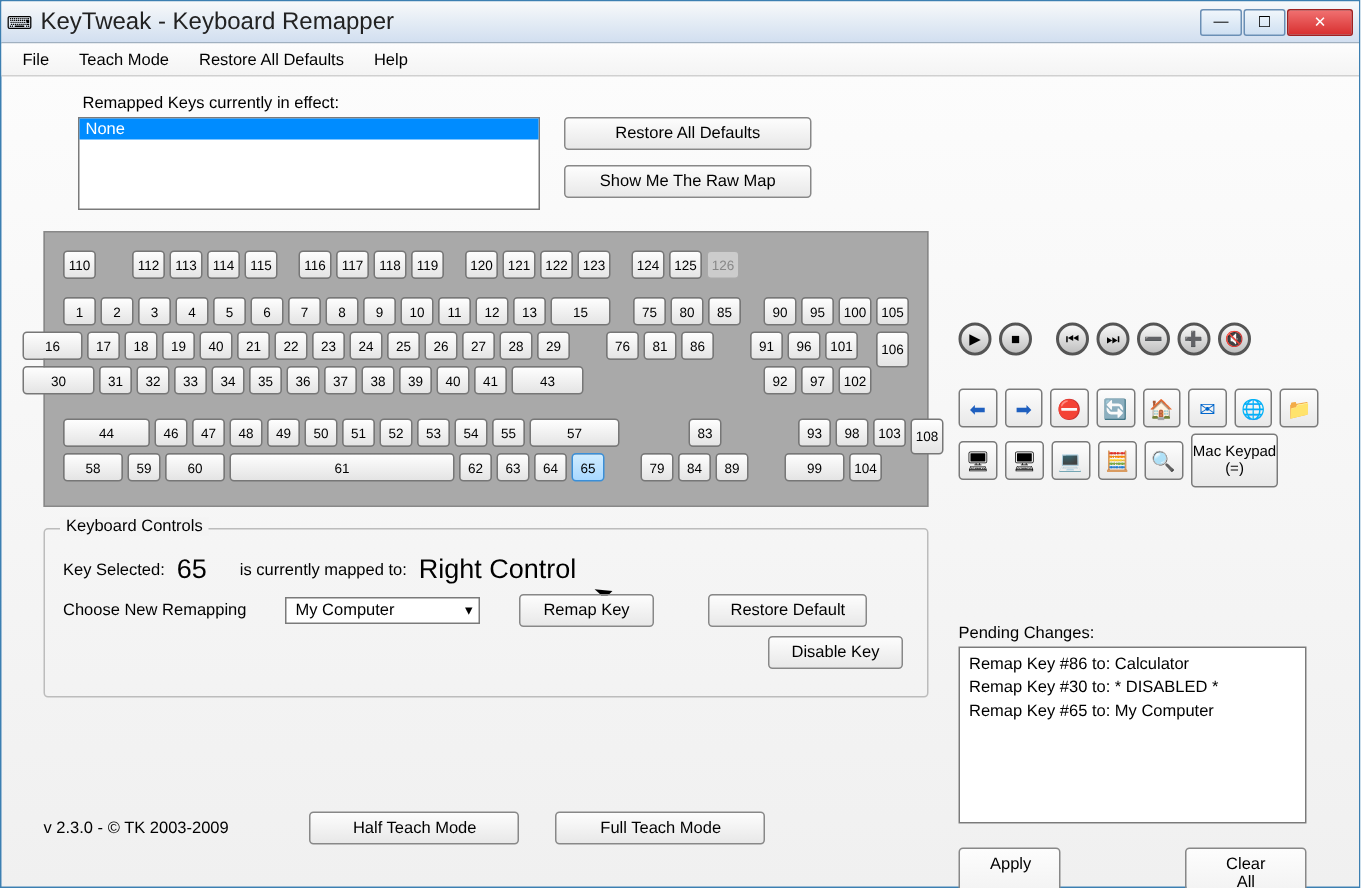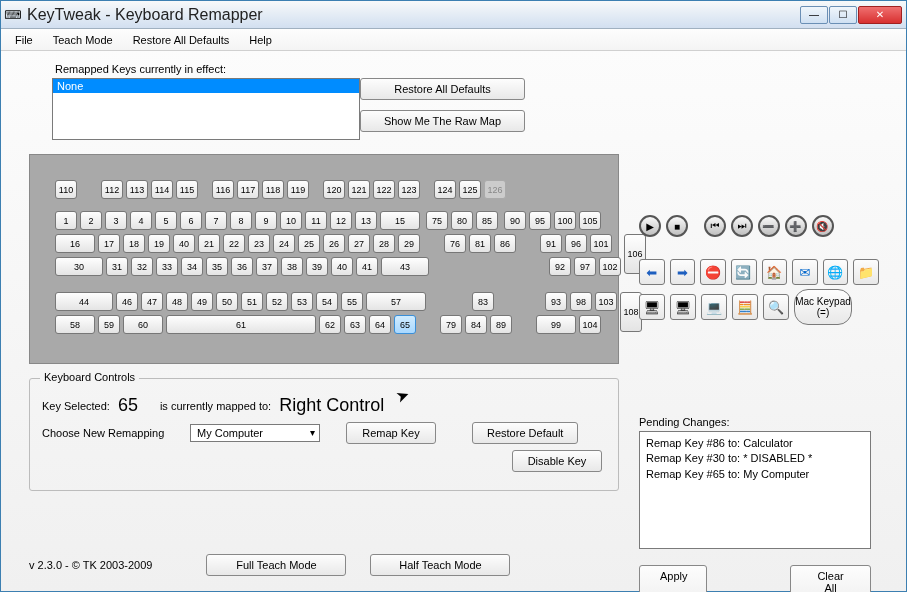--- a/index.html
+++ b/index.html
@@ -57,21 +57,21 @@
   padding: 0 6px;
   gap: 4px;
 }
 .menubar .item { padding: 2px 8px; cursor:default; color:#000;}
 .content {
   flex:1;
   padding: 10px 18px 10px 28px;
   position: relative;
 }
 .remapped-label { font-size:11px; margin: 2px 0 3px 26px; }
-.top-row { display:flex; }
+.top-row { display:flex; gap:16px; }
 .remapped-list {
   width: 308px; height: 62px;
   border: 1px solid #7a7a7a;
   background:#fff;
   margin-left: 23px;
 }
 .remapped-list .sel {
   background: #008cff; color:#fff; padding:1px 4px;
 }
 .btn {
@@ -83,40 +83,40 @@
   cursor:default;
   min-width: 90px;
   text-align:center;
 }
 .btn-col { display:flex; flex-direction:column; gap:10px;}
 .keyboard-panel {
   margin-top: 14px;
   width: 590px;
   background: #a9a9a9;
   border: 1px solid #888;
-  padding: 25px;
+  padding: 12px;
   position: relative;
 }
 .kb-row { display:flex; gap:3px; margin-bottom:4px; align-items:center;}
 .key {
   background: linear-gradient(#fefefe,#e4e4e4);
   border:1px solid #777;
   border-radius:3px;
   font-size:9px;
   min-width:22px;
   height:19px;
   display:flex;align-items:center;justify-content:center;
   cursor:default;
 }
 .key.disabled { background:#ccc; color:#888; border-color:#aaa;}
 .key.sel { background: linear-gradient(#d0ecff,#a8d8ff); border-color:#3a8fd8;}
 .key.wide { min-width: 40px;}
 .key.wider { min-width: 48px;}
 .key.space { min-width: 150px;}
-.key.tall { height: 40px;}
+.key.tall { height: 24px;}
 .gap-sm { width: 8px;}
 .gap-md { width: 18px;}
 
 .right-col {
   position:absolute;
   left: 638px;
   top: 160px;
   width: 240px;
 }
 .specialty-label { font-size:11px; }
@@ -135,21 +135,21 @@
   width:22px;height:22px;
   border:2px solid #555;
   border-radius:50%;
   background:linear-gradient(#f8f8f8,#c0c0c0);
   display:flex;align-items:center;justify-content:center;
   font-size:10px;
 }
 .mac-btn {
   width:58px;height:36px;
   border:1px solid #7a7a7a;
-  border-radius:14px;
+  border-radius:3px;
   background:linear-gradient(#fdfdfd,#e8e8e8);
   font-size:10px;
   display:flex;align-items:center;justify-content:center;
   text-align:center;
   line-height:1.1;
 }
 
 .groupbox {
   border:1px solid #bcbcbc;
   border-radius:3px;
@@ -194,21 +194,21 @@
 }
 .pending-btns{
   display:flex; gap:8px; margin-top:16px;
   justify-content: flex-start;
 }
 .pending-btns .btn { min-width:66px; padding:4px 20px;}
 .btn.disabled { color:#999;margin-top:38px; }
 
 .footer {
   position:absolute;
-  left: 28px; bottom: 15px;
+  left: 28px; bottom: 28px;
   display:flex;
   align-items:center;
   gap: 24px;
 }
 .footer .ver { font-size:11px; margin-right: 30px;}
 .footer .btn { min-width: 140px;}
 
 .cursor-arrow {
   position:absolute;
   left: 395px; top: 335px;
@@ -297,21 +297,21 @@
         <div class="key">75</div>
         <div class="key">80</div>
         <div class="key">85</div>
         <div class="gap-md"></div>
         <div class="key">90</div>
         <div class="key">95</div>
         <div class="key">100</div>
         <div class="key">105</div>
       </div>
 
-      <div style="display:flex;">
+      <div style="display:flex;justify-content:flex-end;">
         <div style="flex:0 0 auto">
           <div class="kb-row">
             <div class="key wide">16</div>
             <div class="key">17</div>
             <div class="key">18</div>
             <div class="key">19</div>
             <div class="key">40</div>
             <div class="key">21</div>
             <div class="key">22</div>
             <div class="key">23</div>
@@ -468,18 +468,18 @@
       </div>
       <div class="pending-btns">
         <div class="btn">Apply</div>
         <div class="btn disabled">Clear</div>
         <div class="btn">Clear All</div>
       </div>
     </div>
 
     <div class="footer">
       <span class="ver">v 2.3.0 - © TK 2003-2009</span>
+      <div class="btn">Half Teach Mode</div>
       <div class="btn">Full Teach Mode</div>
-      <div class="btn">Half Teach Mode</div>
     </div>
 
   </div>
 </div>
 
 </body></html>

